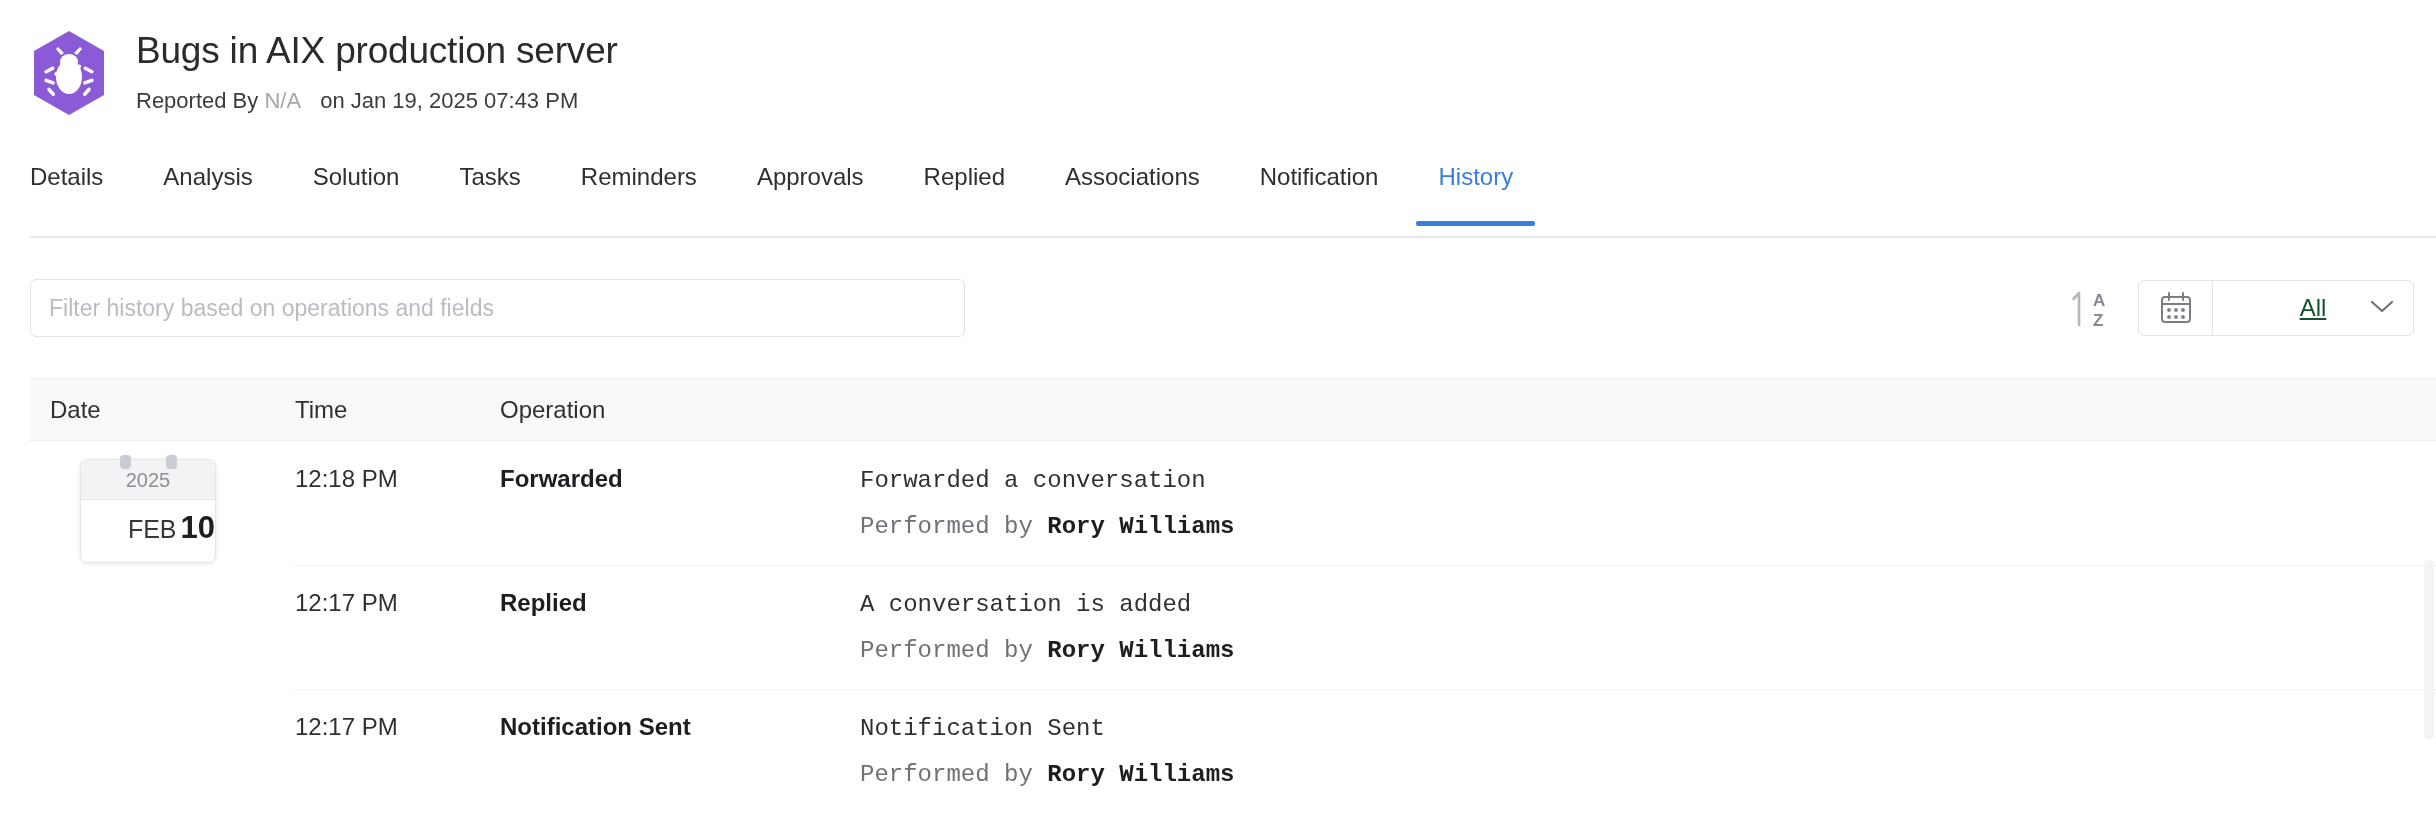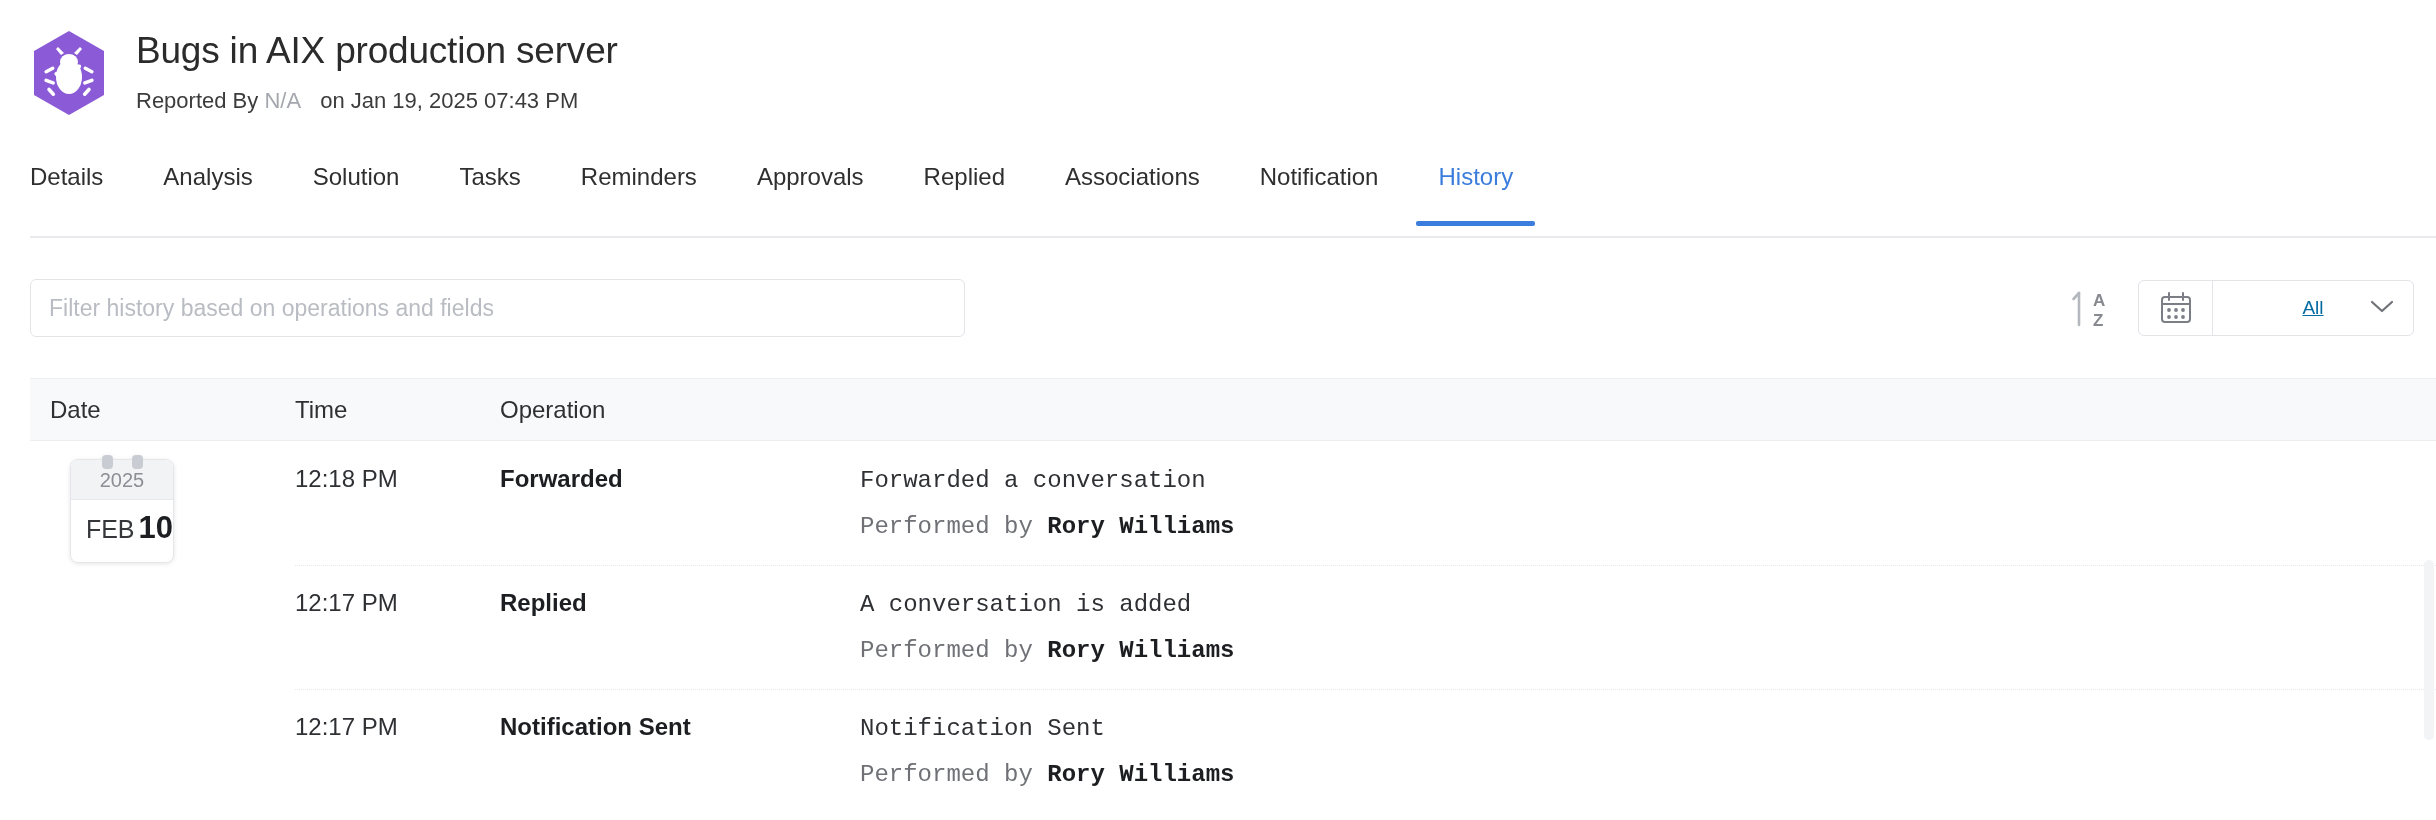--- a/index.html
+++ b/index.html
@@ -159,22 +159,22 @@
   }
   .seg-select {
     width: 200px;
     display: flex;
     align-items: center;
     justify-content: center;
     position: relative;
     cursor: pointer;
   }
   .seg-select .sel-label {
-    font-size: 19px;
-    color: #0369a1;
+    font-size: 24px;
+    color: #14532d;
     text-decoration: underline;
   }
   .seg-select .chev {
     position: absolute;
     right: 18px;
     top: 50%;
     transform: translateY(-50%);
   }
 
   
@@ -213,22 +213,22 @@
     content: "";
     position: absolute;
     left: 265px;
     right: 0;
     top: 0;
     border-top: 1.5px dotted #e6e8ec;
   }
 
   
   .date-badge {
-    width: 104px;
-    margin-left: 20px;
+    width: 136px;
+    margin-left: 30px;
     position: relative;
     filter: drop-shadow(0 1px 2px rgba(0,0,0,0.10));
   }
   .badge-rings {
     position: absolute;
     top: -4px; left: 0; right: 0;
     display: flex;
     justify-content: space-around;
     padding: 0 22px;
     z-index: 2;

